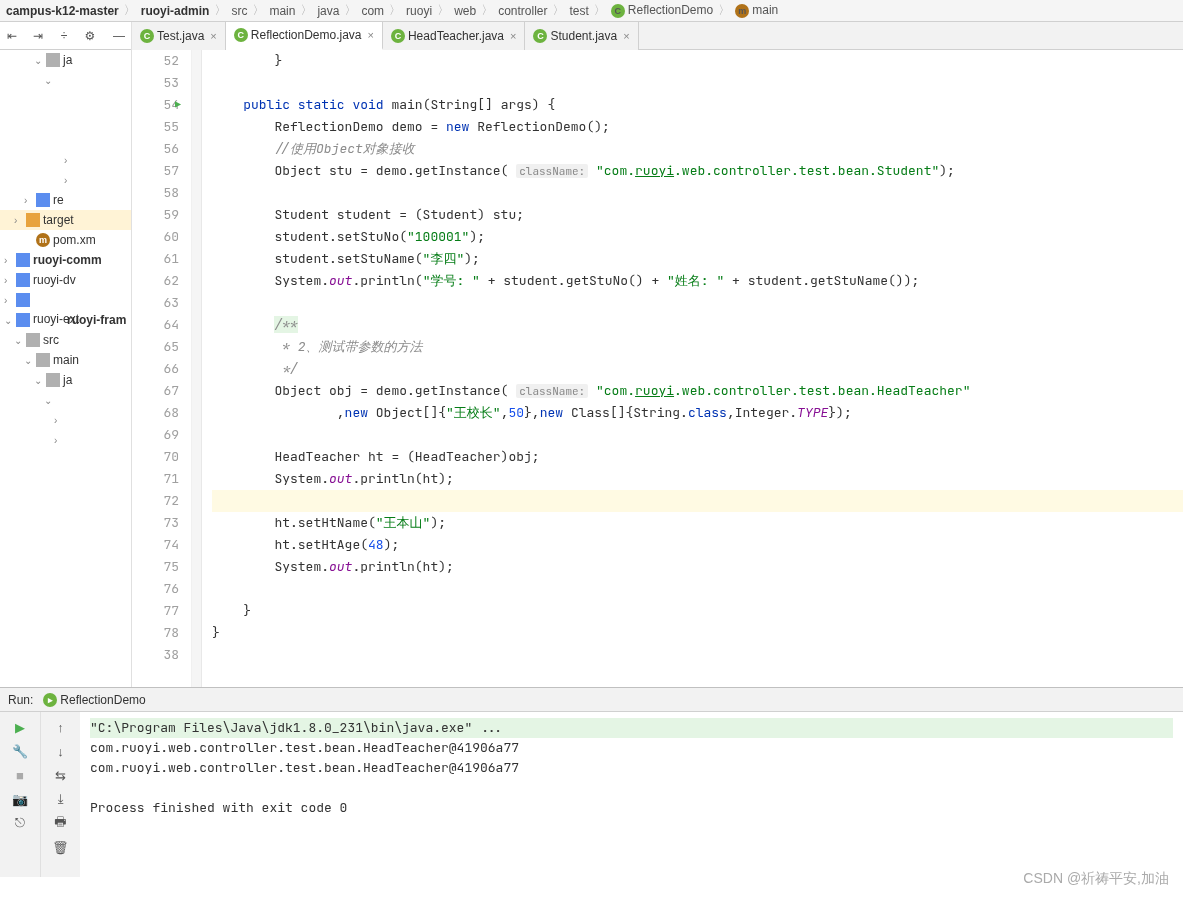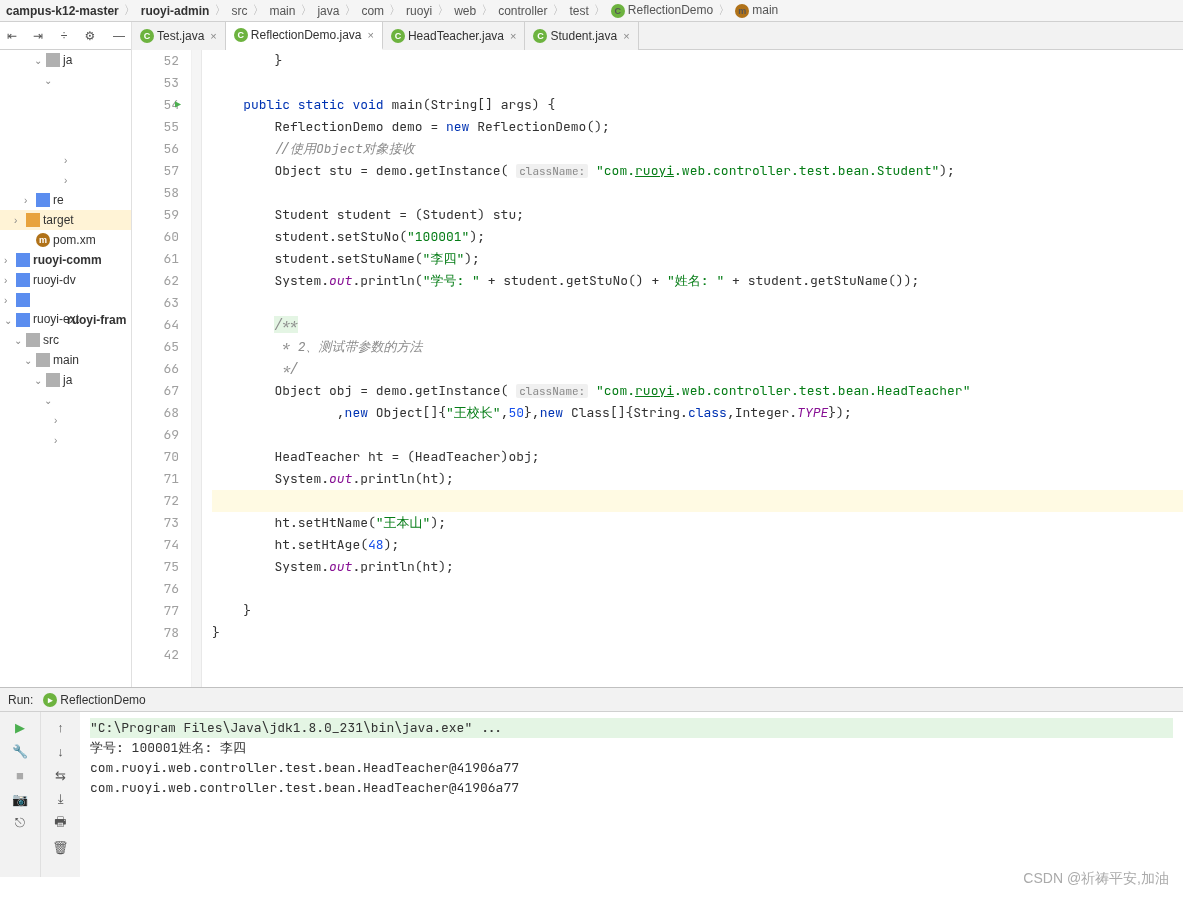--- a/index.html
+++ b/index.html
@@ -229,21 +229,21 @@
           <div class="line">69</div>
           <div class="line">70</div>
           <div class="line">71</div>
           <div class="line">72</div>
           <div class="line">73</div>
           <div class="line">74</div>
           <div class="line">75</div>
           <div class="line">76</div>
           <div class="line">77</div>
           <div class="line">78</div>
-          <div class="line">42</div>
+          <div class="line">38</div>
         </div>
       <div class="left-gutter-bar"></div>
       <div class="code" id="code"><div class="line">        }</div><div class="line">&nbsp;</div><div class="line">    <span class="kw">public static void</span> <span class="fn">main</span>(String[] args) {</div><div class="line">        ReflectionDemo demo = <span class="kw">new</span> ReflectionDemo();</div><div class="line">        <span class="cmt">//使用Object对象接收</span></div><div class="line">        Object stu = demo.getInstance( <span class="hint">className:</span> <span class="str">"com.<u>ruoyi</u>.web.controller.test.bean.Student"</span>);</div><div class="line">&nbsp;</div><div class="line">        Student student = (Student) stu;</div><div class="line">        student.setStuNo(<span class="str">"100001"</span>);</div><div class="line">        student.setStuName(<span class="str">"李四"</span>);</div><div class="line">        System.<span class="fld">out</span>.println(<span class="str">"学号: "</span> + student.getStuNo() + <span class="str">"姓名: "</span> + student.getStuName());</div><div class="line">&nbsp;</div><div class="line">        <span class="doc doc-bg">/**</span></div><div class="line"><span class="doc">         * 2、测试带参数的方法</span></div><div class="line"><span class="doc">         */</span></div><div class="line">        Object obj = demo.getInstance( <span class="hint">className:</span> <span class="str">"com.<u>ruoyi</u>.web.controller.test.bean.HeadTeacher"</span></div><div class="line">                ,<span class="kw">new</span> Object[]{<span class="str">"王校长"</span>,<span class="num">50</span>},<span class="kw">new</span> Class[]{String.<span class="kw">class</span>,Integer.<span class="fld">TYPE</span>});</div><div class="line">&nbsp;</div><div class="line">        HeadTeacher ht = (HeadTeacher)obj;</div><div class="line">        System.<span class="fld">out</span>.println(ht);</div><div class="line caret-line">&nbsp;</div><div class="line">        ht.setHtName(<span class="str">"王本山"</span>);</div><div class="line">        ht.setHtAge(<span class="num">48</span>);</div><div class="line">        System.<span class="fld">out</span>.println(ht);</div><div class="line">&nbsp;</div><div class="line">    }</div><div class="line">}</div><div class="line">&nbsp;</div></div>
     </div>
   </div>
 </div>
 
 <div class="run-panel">
   <div class="run-header">
     <span style="margin-right:10px;text-align:center;">Run:</span>
@@ -259,17 +259,17 @@
       <div>⎋</div>
     </div>
     <div class="run-tools" style="border-left:1px solid #e0e0e0;">
       <div>↑</div>
       <div>↓</div>
       <div>⇆</div>
       <div>⤓</div>
       <div>🖶</div>
       <div>🗑</div>
     </div>
-    <div class="console" id="console"><div class="hl">"C:\Program Files\Java\jdk1.8.0_231\bin\java.exe" ...</div><div>学号: 100001姓名: 李四</div><div>com.ruoyi.web.controller.test.bean.HeadTeacher@41906a77</div><div>com.ruoyi.web.controller.test.bean.HeadTeacher@41906a77</div><div>&nbsp;</div></div>
+    <div class="console" id="console"><div class="hl">"C:\Program Files\Java\jdk1.8.0_231\bin\java.exe" ...</div><div>com.ruoyi.web.controller.test.bean.HeadTeacher@41906a77</div><div>com.ruoyi.web.controller.test.bean.HeadTeacher@41906a77</div><div>&nbsp;</div><div>Process finished with exit code 0</div></div>
   </div>
 </div>
 
 <div class="watermark">CSDN @祈祷平安,加油</div>
 
 </body></html>

